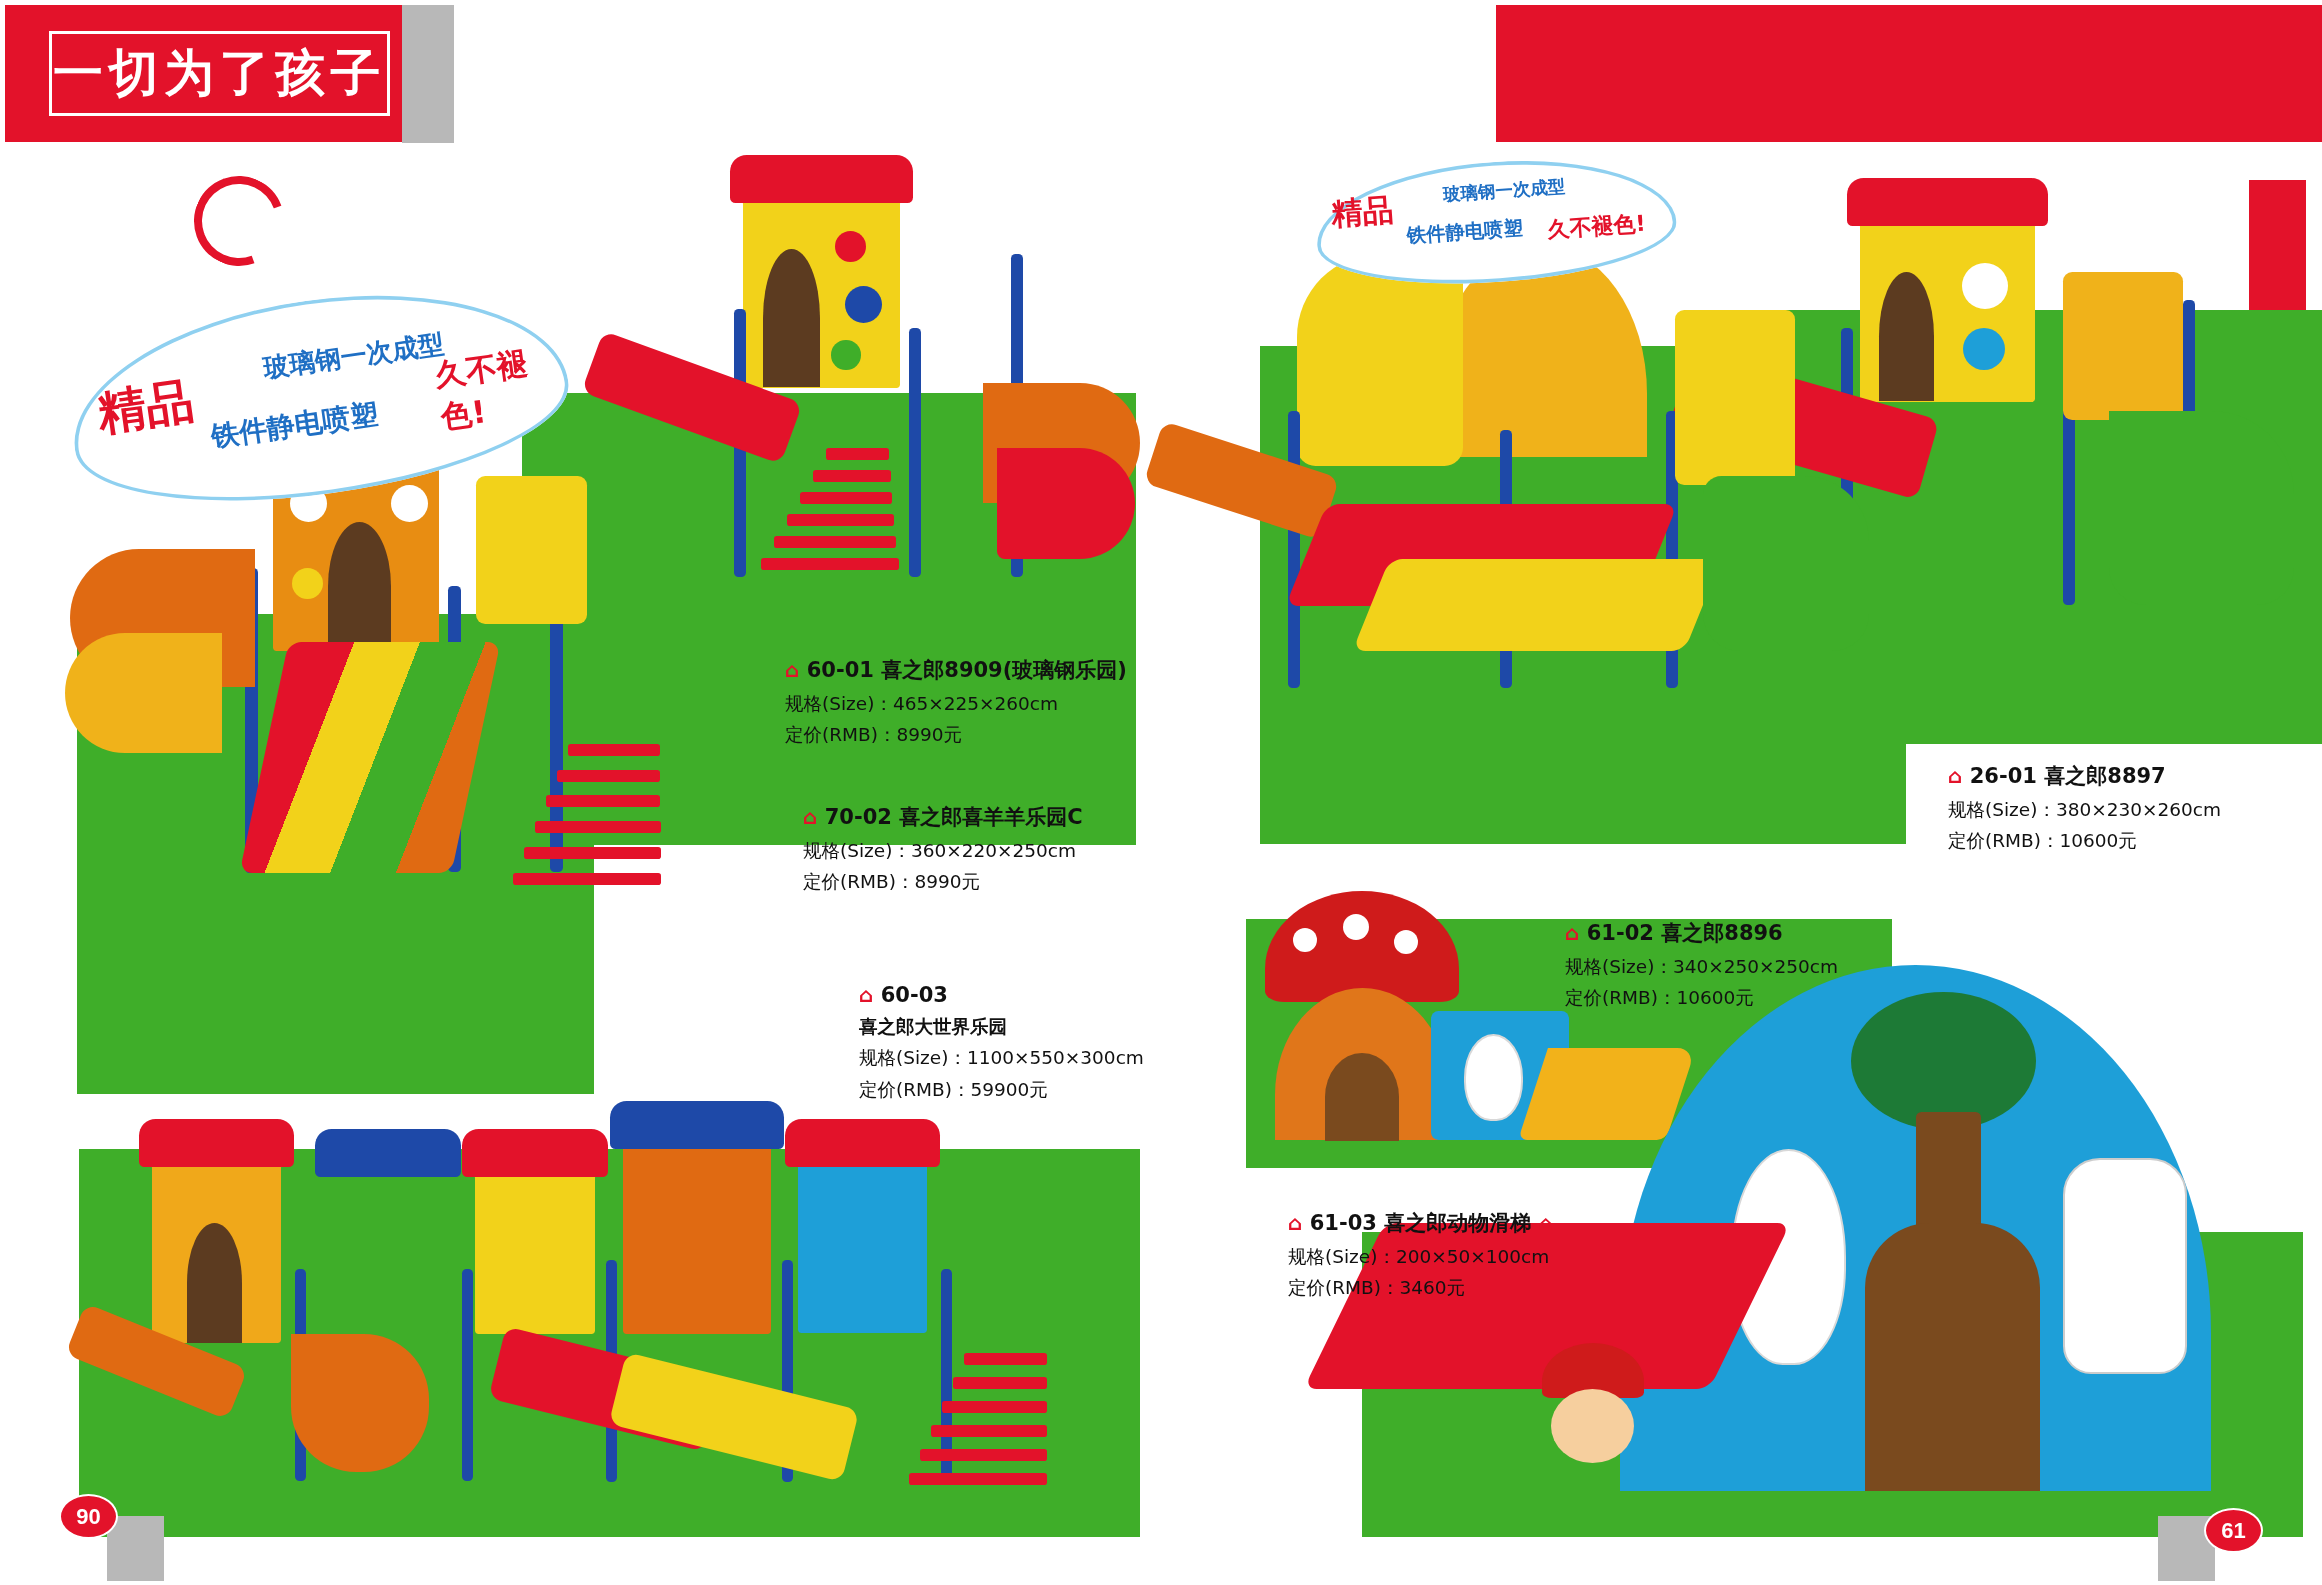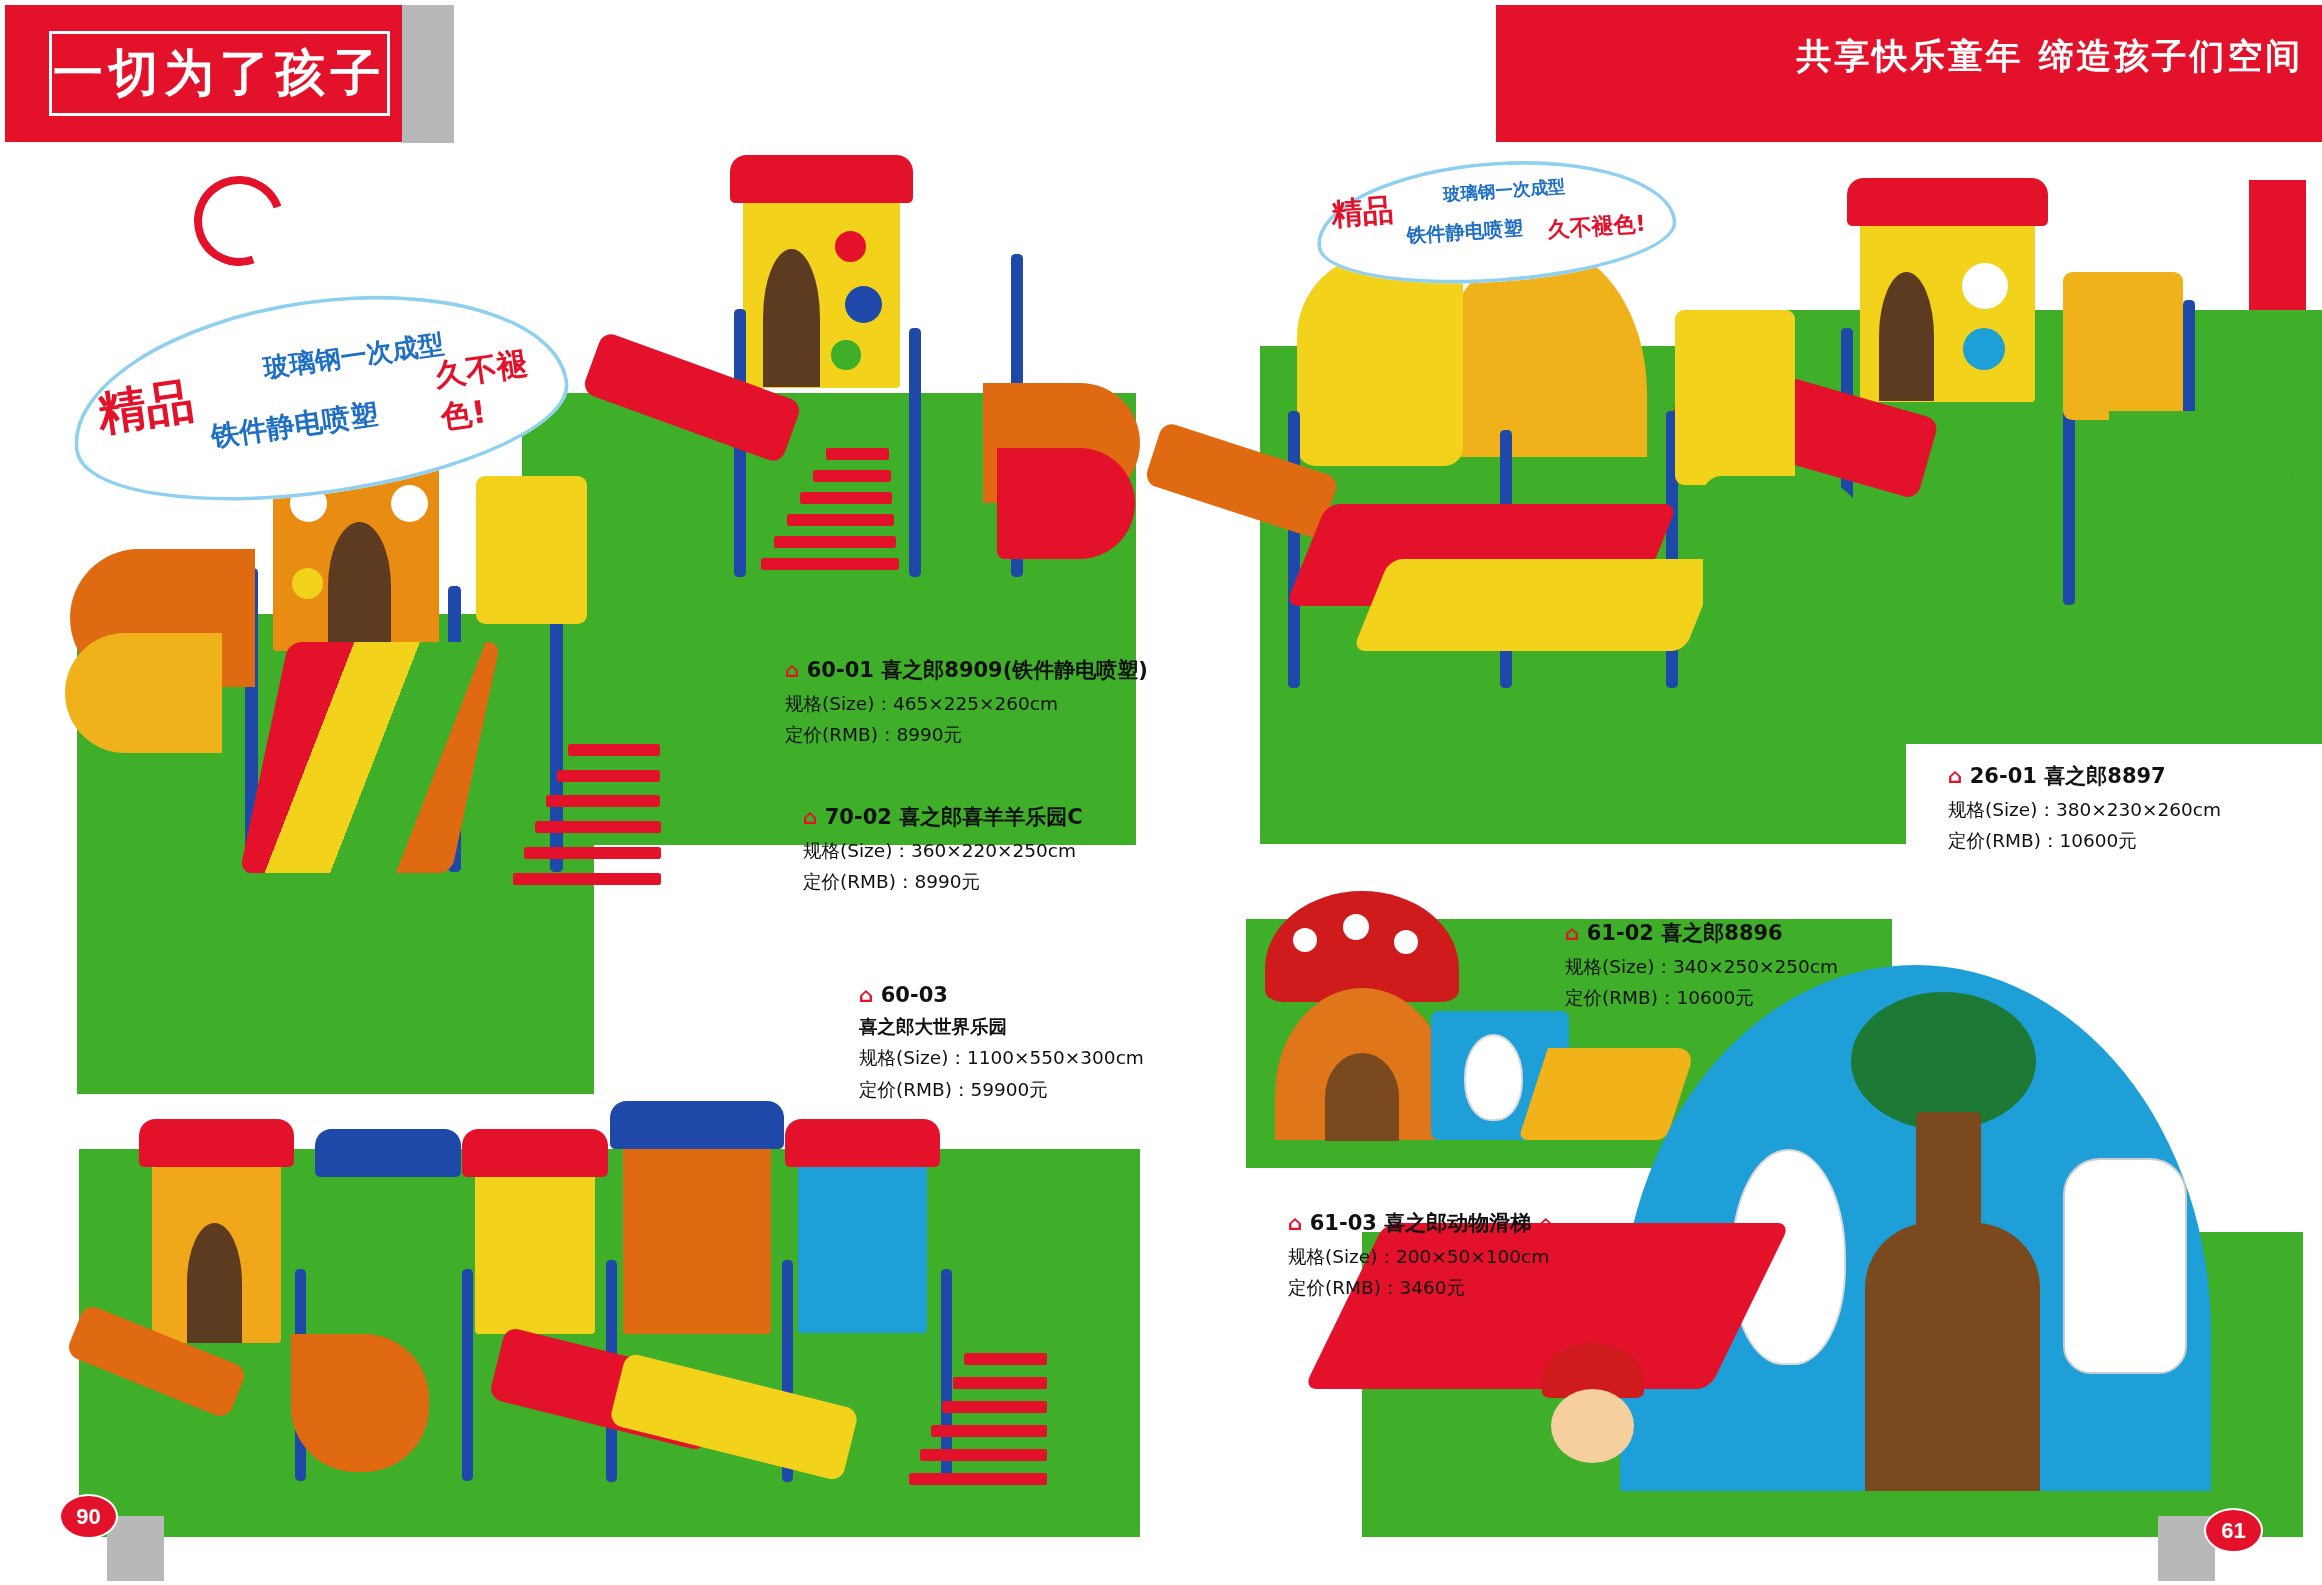--- a/index.html
+++ b/index.html
@@ -179,21 +179,20 @@
     <div class="header-white-gap"></div>
     <div class="grey-tab"></div>
     <div class="red-strip-right"></div>
 
     <div class="slogan-box">
       <span>一切为了孩子</span>
     </div>
 
 
     <div class="header-right-text">
-      <div class="cn">共享快乐童年 缔造孩子们空间</div>
     </div>
   </div>
 
   <div class="side-tab">
     <span>玻璃钢乐园</span>
   </div>
 
   <div class="green g2"></div>
   <div class="green g3"></div>
   <div class="green g4"></div>
@@ -352,21 +351,21 @@
     <span class="c-cn b2-t1">精品</span>
     <span class="c-cn b2-t2">玻璃钢一次成型</span>
     <span class="c-cn b2-t3">铁件静电喷塑</span>
     <span class="c-cn b2-t4">久不褪色!</span>
   </div>
 
   <div class="caption c1">
     <div class="cap-title">
       <span class="hicon">⌂</span>
       <span>60-01</span>
-      <span>喜之郎8909(铁件静电喷塑)</span>
+      <span>喜之郎8909(玻璃钢乐园)</span>
     </div>
     <div class="cap-line">
       <span>规格(Size)：</span><span>465×225×260cm</span>
     </div>
     <div class="cap-line">
       <span>定价(RMB)：</span><span>8990元</span>
     </div>
   </div>
 
   <div class="caption c2">

